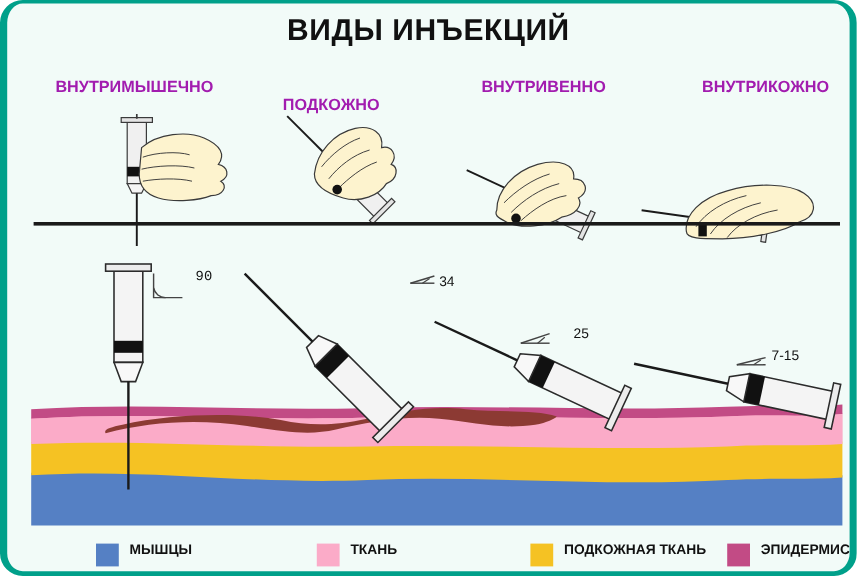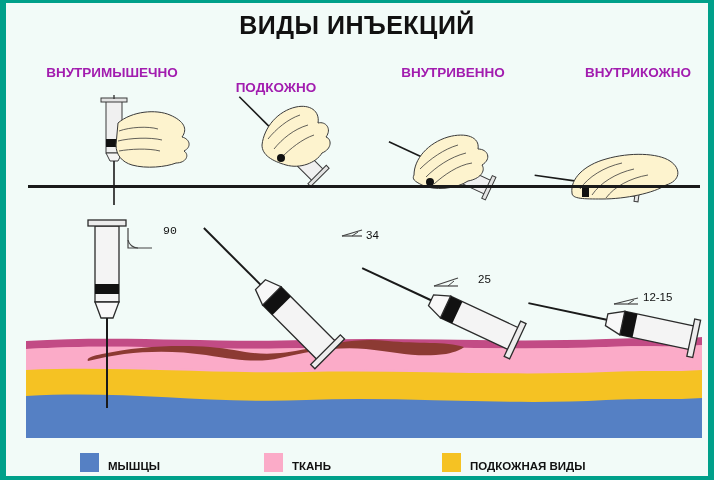--- a/index.html
+++ b/index.html
@@ -5,20 +5,21 @@
   html,body{margin:0;padding:0;background:#ffffff;}
   body{font-family:"Liberation Sans",sans-serif;}
   #page{
     position:relative;width:714px;height:480px;overflow:hidden;
     background:#f2fbf8;
     border-left:6px solid #00a08a;
     border-right:6px solid #00a08a;
     border-top:3px solid #00a08a;
     border-bottom:4px solid #00a08a;
     box-sizing:border-box;
+    border-radius:19px;
   }
   .title{
     position:absolute;top:8px;left:0;width:100%;text-align:center;
     font-size:25px;font-weight:bold;color:#111;letter-spacing:.5px;
     font-family:"Liberation Sans",sans-serif;
   }
   .colhead{
     position:absolute;top:62px;font-size:13.5px;font-weight:bold;color:#a21caf;
     text-align:center;white-space:nowrap;
   }
@@ -26,21 +27,21 @@
     position:absolute;height:3px;background:#1a1a1a;
   }
   
   .fig{position:absolute;}
   .angle-label{
     position:absolute;font-size:11.5px;color:#111;font-weight:normal;
     font-family:"Liberation Sans",sans-serif;white-space:nowrap;
   }
   
   .legend{position:absolute;left:0;top:448px;width:100%;height:24px;}
-  .legend-item{position:absolute;display:flex;align-items:flex-end;gap:9px;}
+  .legend-item{position:absolute;display:flex;align-items:flex-start;gap:9px;}
   .swatch{width:19px;height:19px;display:block;}
   .legend-text{font-size:11.5px;font-weight:bold;color:#111;white-space:nowrap;}
 </style>
 </head>
 <body>
 
 <div id="page">
 
   <div class="title">ВИДЫ ИНЪЕКЦИЙ</div>
 
@@ -201,34 +202,38 @@
     <g>
       <path d="M608 96 L632 90" fill="none" stroke="#444" stroke-width="1.2"></path>
       <path d="M608 96 L632 96" fill="none" stroke="#444" stroke-width="1.2"></path>
       <path d="M622 96 L628 92" fill="none" stroke="#444" stroke-width="1"></path>
     </g>
   </svg>
 
   <div class="angle-label" style="left:157px;top:221px;font-family:Liberation Mono, monospace;">90</div>
   <div class="angle-label" style="left:360px;top:226px;">34</div>
   <div class="angle-label" style="left:472px;top:270px;">25</div>
-  <div class="angle-label" style="left:637px;top:288px;">12-15</div>
+  <div class="angle-label" style="left:637px;top:288px;">7-15</div>
 
   <div class="legend">
 
     <div class="legend-item" style="left:74px;top:2px;">
       <span class="swatch" style="background:#5580c4;"></span>
       <span class="legend-text">МЫШЦЫ</span>
     </div>
 
     <div class="legend-item" style="left:258px;top:2px;">
       <span class="swatch" style="background:#fbabc8;"></span>
       <span class="legend-text">ТКАНЬ</span>
     </div>
 
     <div class="legend-item" style="left:436px;top:2px;">
       <span class="swatch" style="background:#f5c223;"></span>
-      <span class="legend-text">ПОДКОЖНАЯ ВИДЫ</span>
-    </div>
-
+      <span class="legend-text">ПОДКОЖНАЯ ТКАНЬ</span>
+    </div>
+
+    <div class="legend-item" style="left:600px;top:2px;">
+      <span class="swatch" style="background:#c24b85;"></span>
+      <span class="legend-text">ЭПИДЕРМИС</span>
+    </div>
   </div>
 
 </div>
 
 </body></html>

